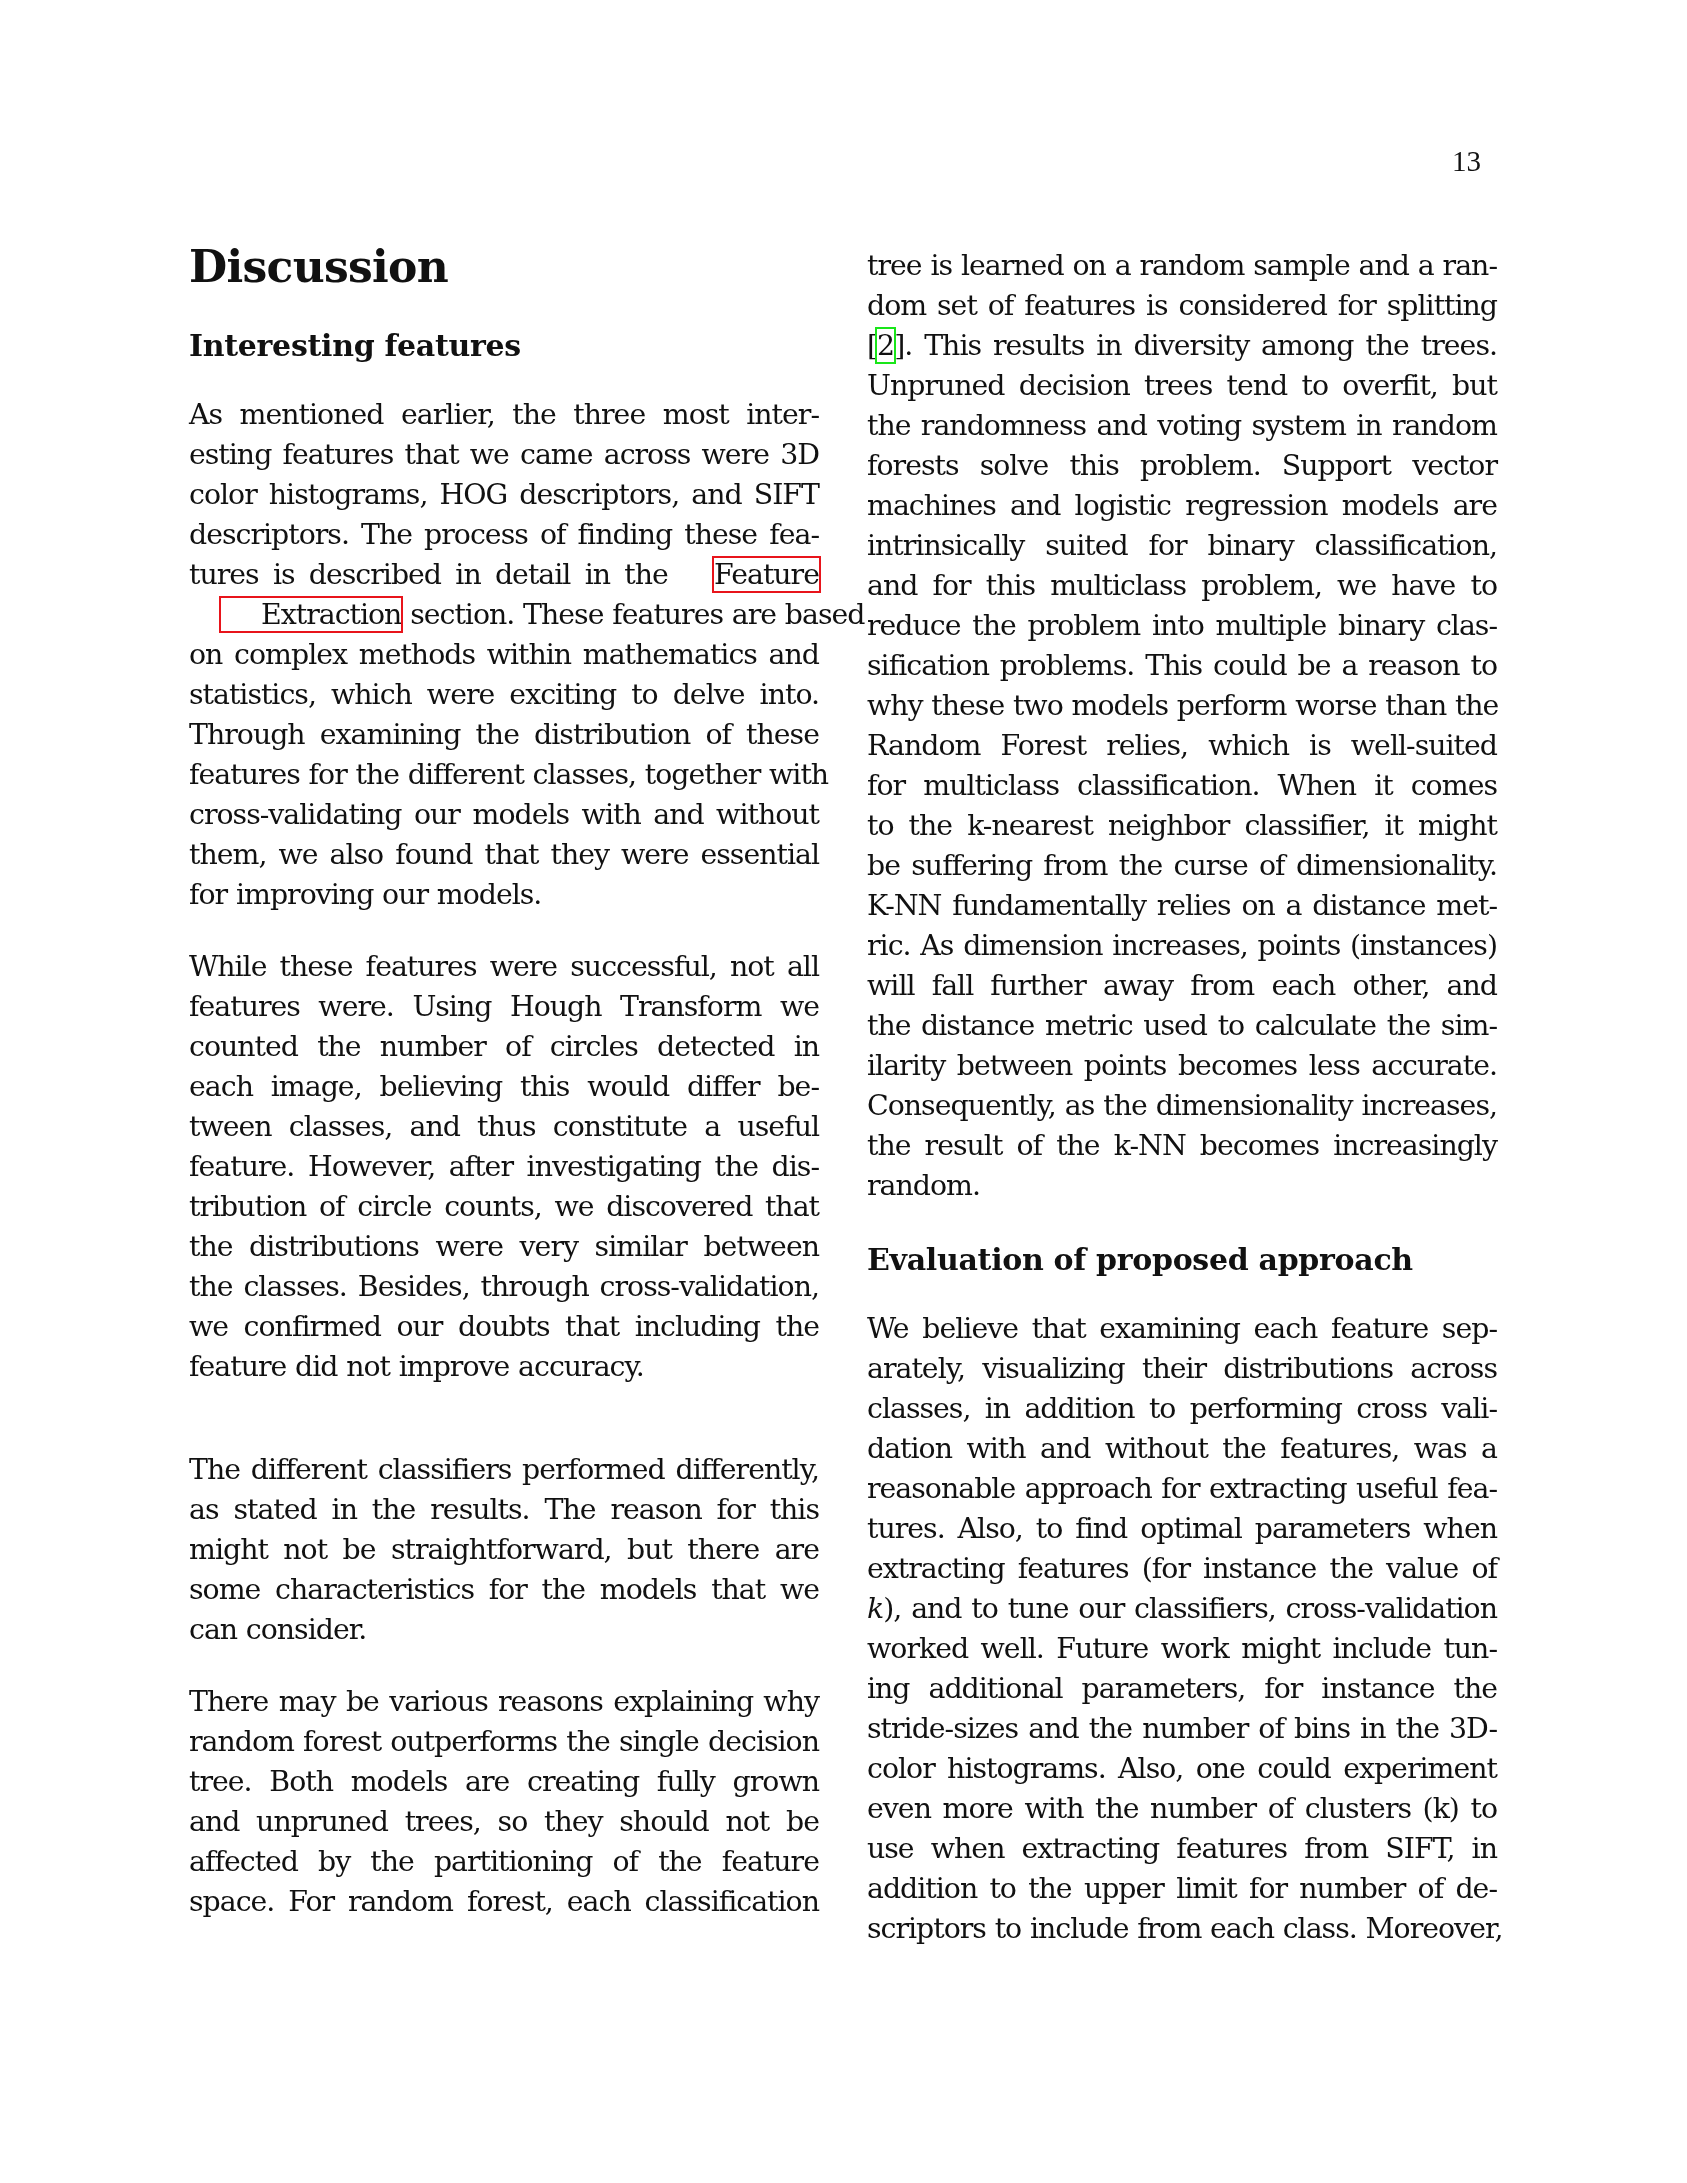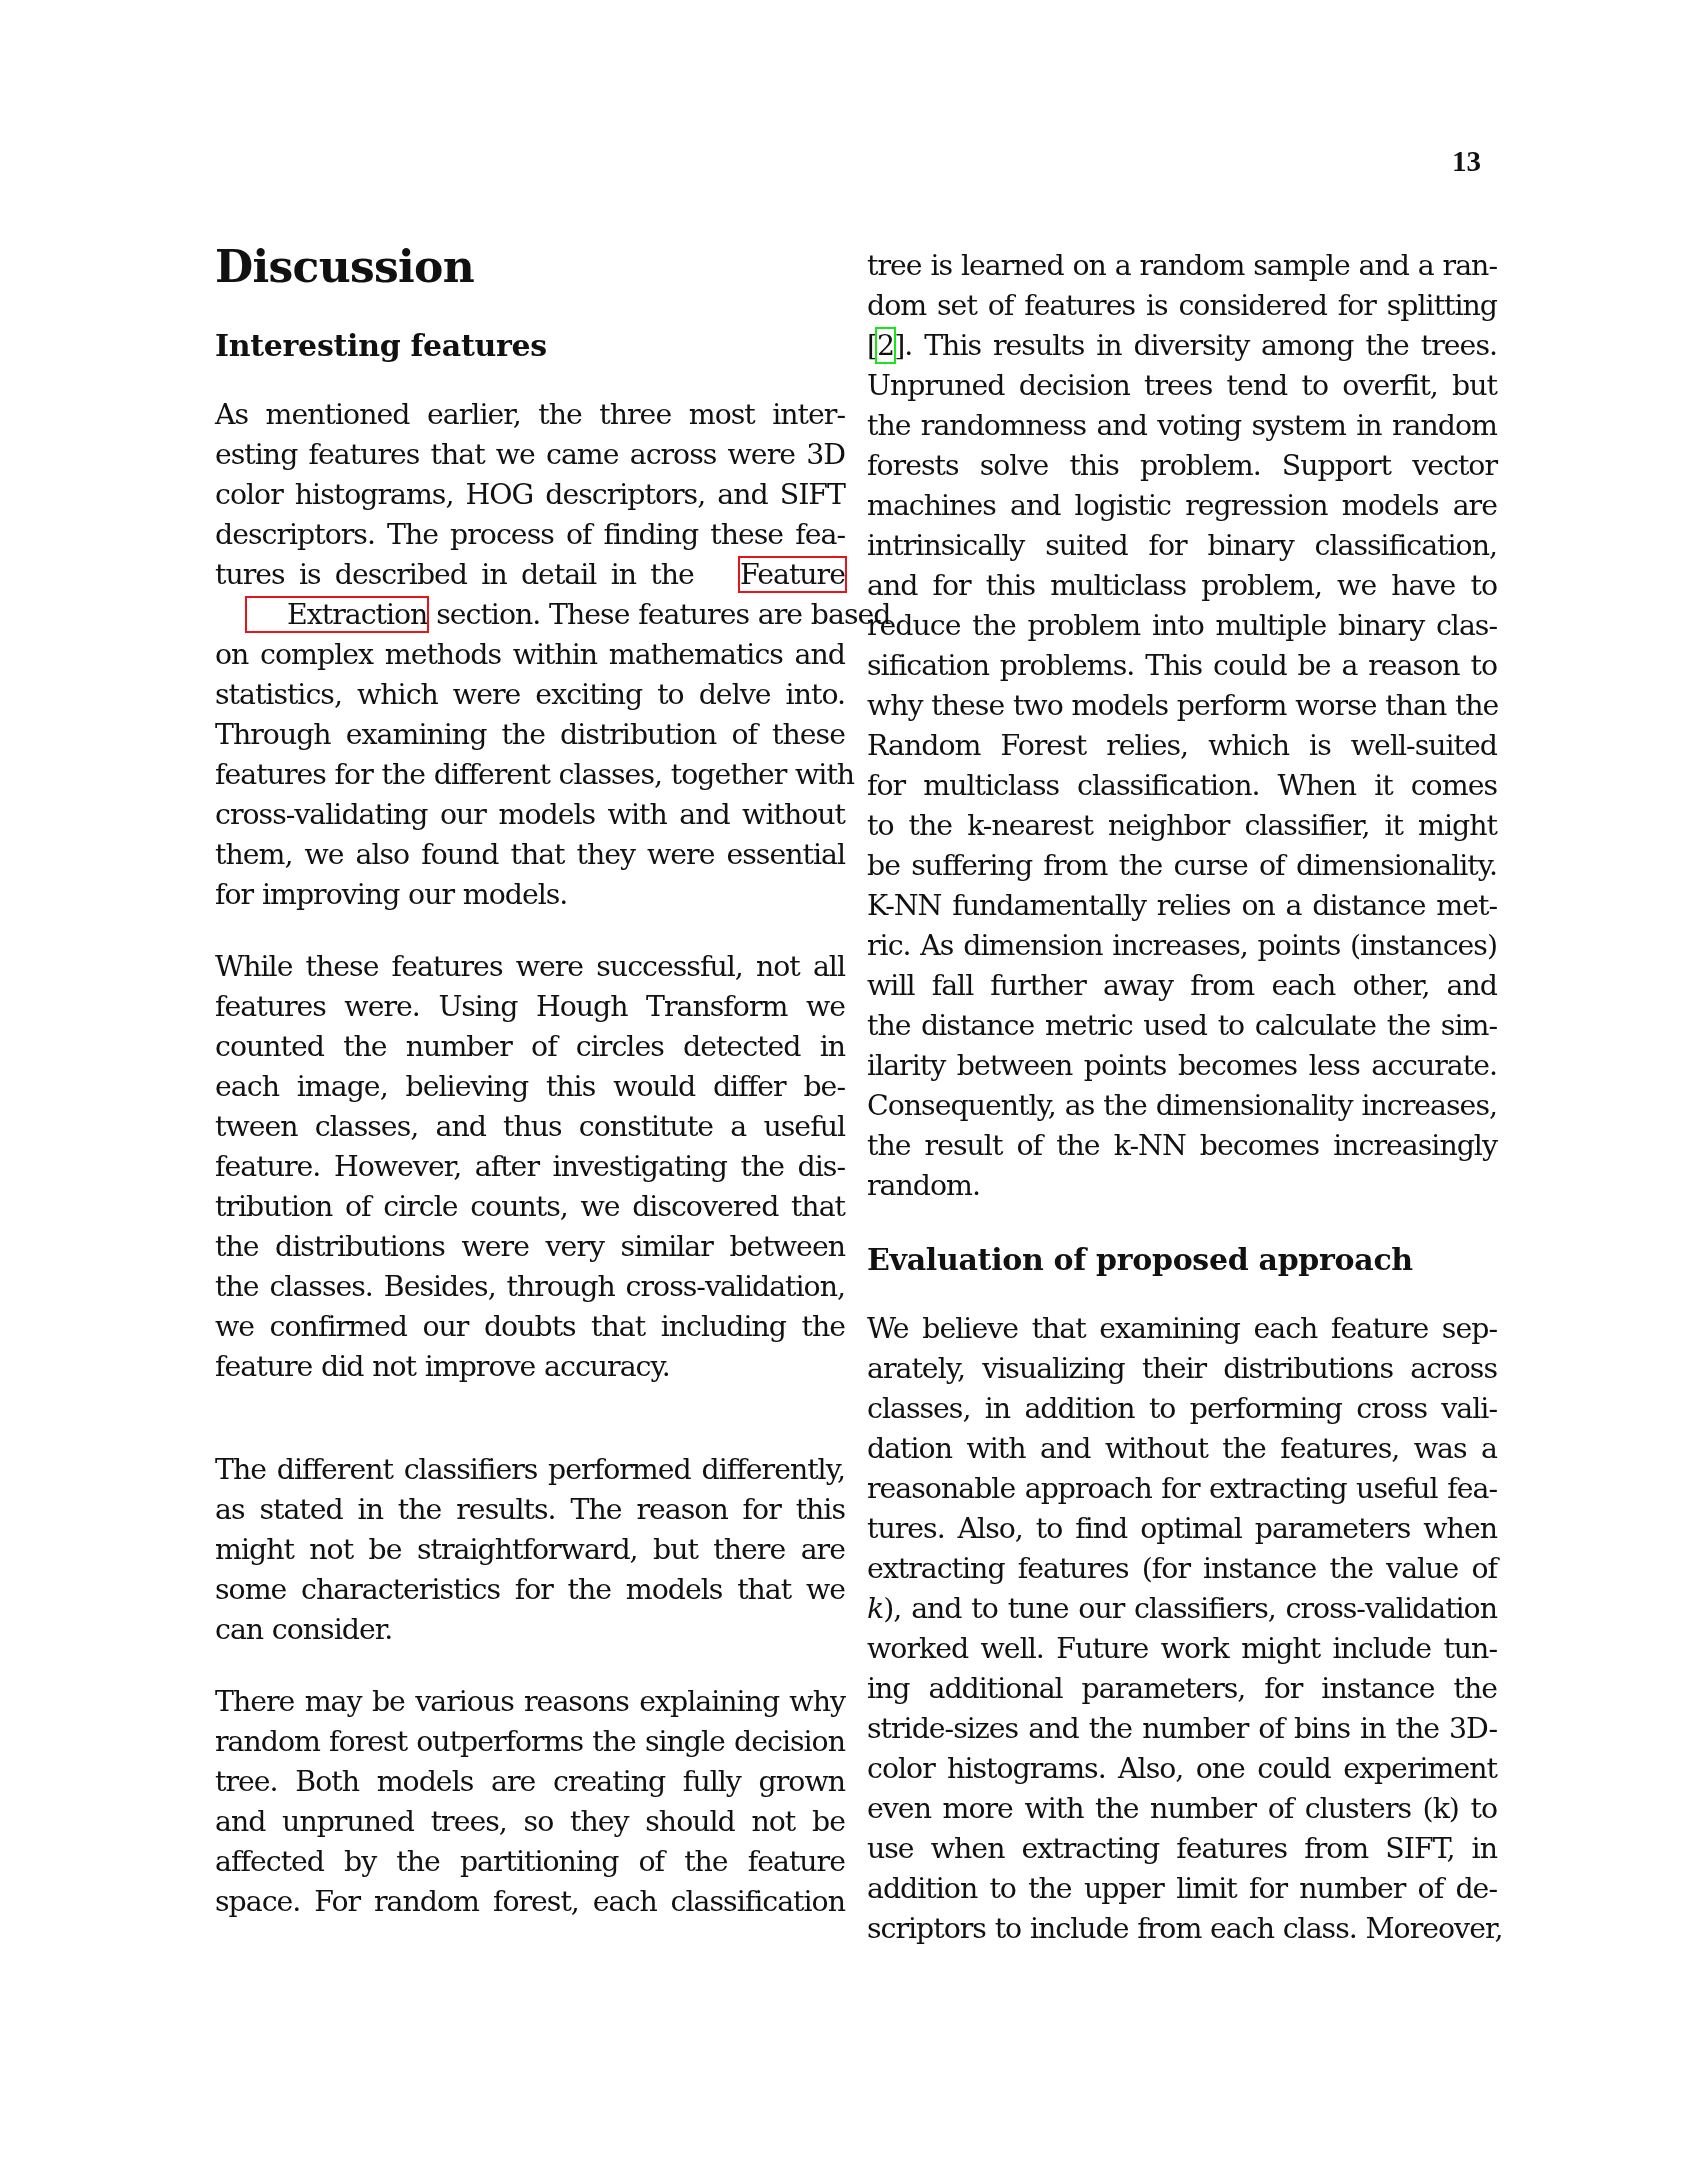--- a/index.html
+++ b/index.html
@@ -5,26 +5,25 @@
   html, body { margin: 0; padding: 0; background: #ffffff; }
   body {
     width: 1687px; height: 2183px; position: relative; overflow: hidden;
     font-family: "DejaVu Serif", "Liberation Serif", serif;
     color: #111111;
   }
   .page-number {
     position: absolute; left: 1452px; top: 147px;
     font-size: 29px; line-height: 1;
     font-family: "Liberation Serif", serif;
-    font-weight: bold;
   }
   .column {
     position: absolute; top: 238px; width: 630px;
   }
-  .col-left { left: 215px; }
+  .col-left { left: 189px; }
   .col-right { left: 855px; top: 246px; margin-left: 12px; }
   .section-title {
     font-family: "DejaVu Serif", serif; font-weight: bold;
     font-size: 44px; line-height: 1; margin: 6.6px 0 0 0;
     letter-spacing: -0.7px;
   }
   .subsection-title {
     font-family: "DejaVu Serif", serif; font-weight: bold;
     font-size: 30px; line-height: 40px; margin: 0;
     letter-spacing: -0.3px;

